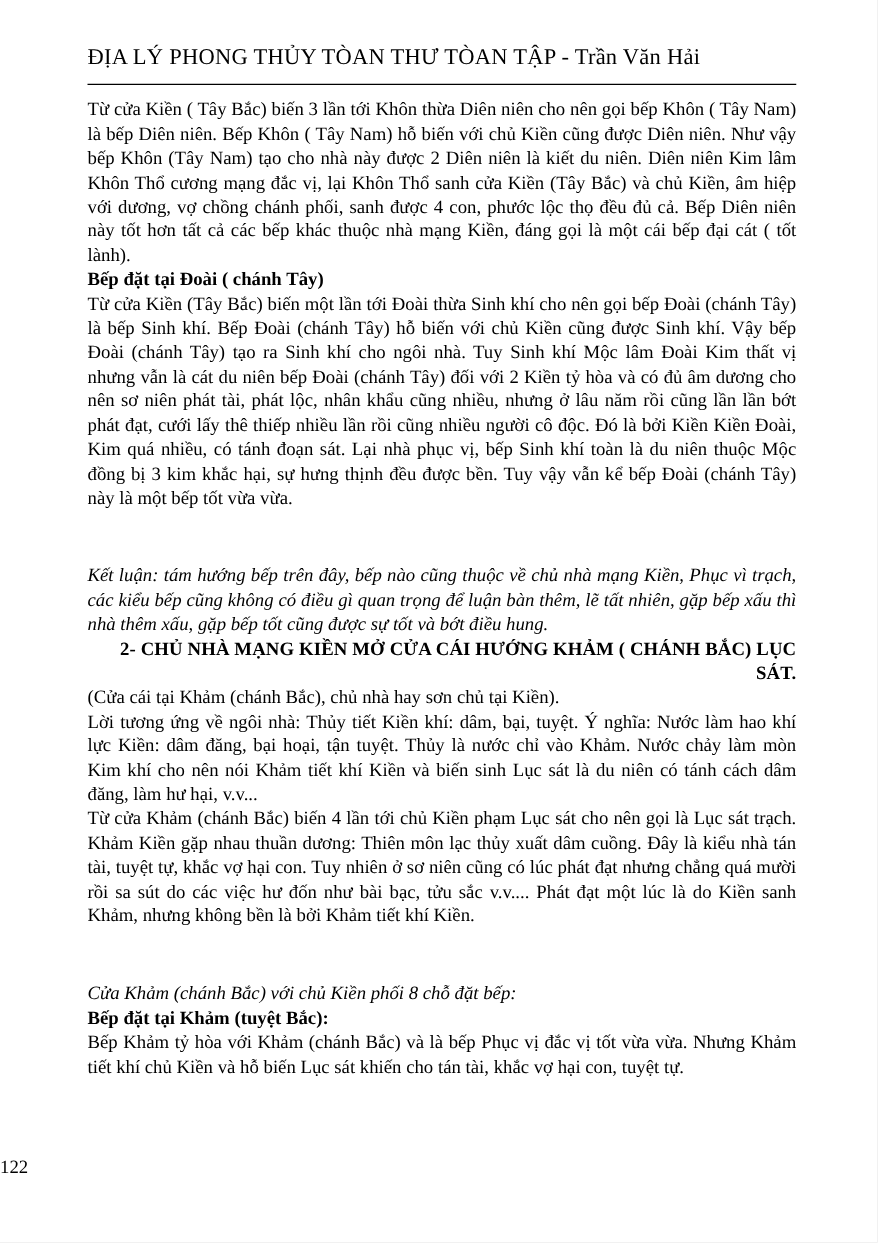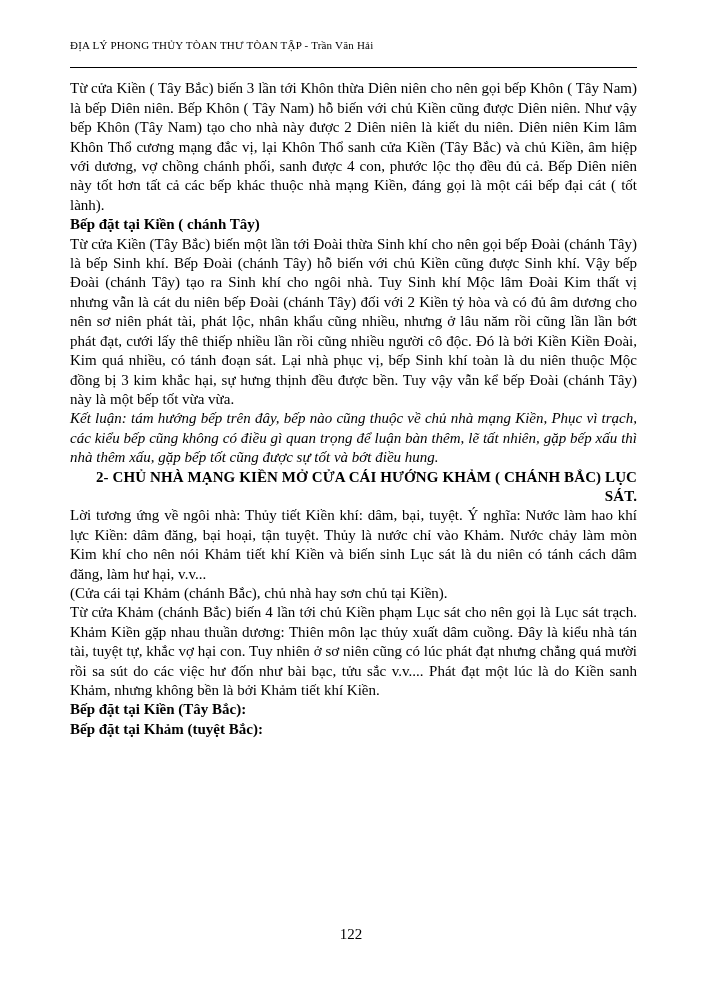--- a/index.html
+++ b/index.html
@@ -15,75 +15,75 @@
     line-height: 19.4px;
     overflow: hidden;
   }
   .content {
     position: absolute;
     left: 70px;
     top: 36px;
     width: 567px;
   }
   .doc-header {
-    font-size: 11px;
+    font-size: 18px;
     letter-spacing: 0.2px;
     white-space: nowrap;
     padding-bottom: 11px;
     margin-bottom: 1px;
   }
   .header-rule {
     border: none;
     border-top: 1.6px solid #000;
     margin: 0 0 11px 0;
     width: 100%;
   }
   p.block { margin: 0; text-align: justify; }
   p.b-heading { font-weight: bold; text-align: left; }
   p.b-caps { font-weight: bold; text-align: right; letter-spacing: 0.1px; }
-  p.b-italic { font-style: italic; }
+  p.b-italic { font-style: italic; margin-top: 43px; }
   .gap-lg { margin-top: 42px; }
   .gap-sm { margin-top: 19px; }
   .page-footer {
     position: absolute;
     left: 0;
     top: 925px;
     width: 100%;
-    text-align: center;
     font-size: 15px;
   }
 </style>
 </head>
 <body>
 
 <div class="page">
   <div class="content">
 
     <div class="doc-header">ĐỊA LÝ PHONG THỦY TÒAN THƯ  TÒAN TẬP -  Trần Văn Hải</div>
     <hr class="header-rule">
 
     <p class="block">Từ cửa Kiền ( Tây Bắc) biến 3 lần tới Khôn thừa Diên niên cho nên gọi bếp Khôn ( Tây Nam) là bếp Diên niên. Bếp Khôn ( Tây Nam) hỗ biến với chủ Kiền cũng được Diên niên. Như vậy bếp Khôn (Tây Nam) tạo cho nhà này được 2 Diên niên là kiết du niên. Diên niên Kim lâm Khôn Thổ cương mạng đắc vị, lại Khôn Thổ sanh cửa Kiền (Tây Bắc) và chủ Kiền, âm hiệp với dương, vợ chồng chánh phối, sanh được 4 con, phước lộc thọ đều đủ cả. Bếp Diên niên này tốt hơn tất cả các bếp khác thuộc nhà mạng Kiền, đáng gọi là một cái bếp đại cát ( tốt lành).</p>
 
-    <p class="block b-heading gap-lg">Bếp đặt tại Kiền ( chánh Tây)</p>
+    <p class="block b-heading gap-lg">Bếp đặt tại Đoài ( chánh Tây)</p>
 
     <p class="block">Từ cửa Kiền (Tây Bắc) biến một lần tới Đoài thừa Sinh khí cho nên gọi bếp Đoài (chánh Tây) là bếp Sinh khí. Bếp Đoài (chánh Tây) hỗ biến với chủ Kiền cũng được Sinh khí. Vậy bếp Đoài (chánh Tây) tạo ra Sinh khí cho ngôi nhà. Tuy Sinh khí Mộc lâm Đoài Kim thất vị nhưng vẫn là cát du niên bếp Đoài (chánh Tây) đối với 2 Kiền tỷ hòa và có đủ âm dương cho nên sơ niên phát tài, phát lộc, nhân khẩu cũng nhiều, nhưng ở lâu năm rồi cũng lần lần bớt phát đạt, cưới lấy thê thiếp nhiều lần rồi cũng nhiều người cô độc. Đó là bởi Kiền Kiền Đoài, Kim quá nhiều, có tánh đoạn sát. Lại nhà phục vị, bếp Sinh khí toàn là du niên thuộc Mộc đồng bị 3 kim khắc hại, sự hưng thịnh đều được bền. Tuy vậy vẫn kể bếp Đoài (chánh Tây) này là một bếp tốt vừa vừa.</p>
 
     <p class="block b-italic">Kết luận: tám hướng bếp trên đây, bếp nào cũng thuộc về chủ nhà mạng Kiền, Phục vì trạch, các kiểu bếp cũng không có điều gì quan trọng để luận bàn thêm, lẽ tất nhiên, gặp bếp xấu thì nhà thêm xấu, gặp bếp tốt cũng được sự tốt và bớt điều hung.</p>
 
     <p class="block b-caps">2- CHỦ NHÀ MẠNG KIỀN MỞ CỬA CÁI HƯỚNG KHẢM ( CHÁNH BẮC) LỤC SÁT.</p>
 
+    <p class="block">(Cửa cái tại Khảm (chánh Bắc), chủ nhà hay sơn chủ tại Kiền).</p>
+
     <p class="block">Lời tương ứng về ngôi nhà: Thủy tiết Kiền khí: dâm, bại, tuyệt. Ý nghĩa: Nước làm hao khí lực Kiền: dâm đăng, bại hoại, tận tuyệt. Thủy là nước chỉ vào Khảm. Nước chảy làm mòn Kim khí cho nên nói Khảm tiết khí Kiền và biến sinh Lục sát là du niên có tánh cách dâm đăng, làm hư hại, v.v...</p>
-
-    <p class="block">(Cửa cái tại Khảm (chánh Bắc), chủ nhà hay sơn chủ tại Kiền).</p>
 
     <p class="block">Từ cửa Khảm (chánh Bắc) biến 4 lần tới chủ Kiền phạm Lục sát cho nên gọi là Lục sát trạch. Khảm Kiền gặp nhau thuần dương: Thiên môn lạc thủy xuất dâm cuồng. Đây là kiểu nhà tán tài, tuyệt tự, khắc vợ hại con. Tuy nhiên ở sơ niên cũng có lúc phát đạt nhưng chẳng quá mười rồi sa sút do các việc hư đốn như bài bạc, tửu sắc v.v.... Phát đạt một lúc là do Kiền sanh Khảm, nhưng không bền là bởi Khảm tiết khí Kiền.</p>
 
+    <p class="block b-italic gap-sm">Cửa Khảm (chánh Bắc) với chủ Kiền phối 8 chỗ đặt bếp:</p>
 
-    <p class="block b-heading gap-sm">Bếp đặt tại Kiền (Tây Bắc):</p>
 
 
     <p class="block b-heading gap-sm">Bếp đặt tại Khảm (tuyệt Bắc):</p>
 
+    <p class="block">Bếp Khảm tỷ hòa với Khảm (chánh Bắc) và là bếp Phục vị đắc vị tốt vừa vừa. Nhưng Khảm tiết khí chủ Kiền và hỗ biến Lục sát khiến cho tán tài, khắc vợ hại con, tuyệt tự.</p>
 
   </div>
 
   <div class="page-footer">122</div>
 </div>
 
 </body></html>

